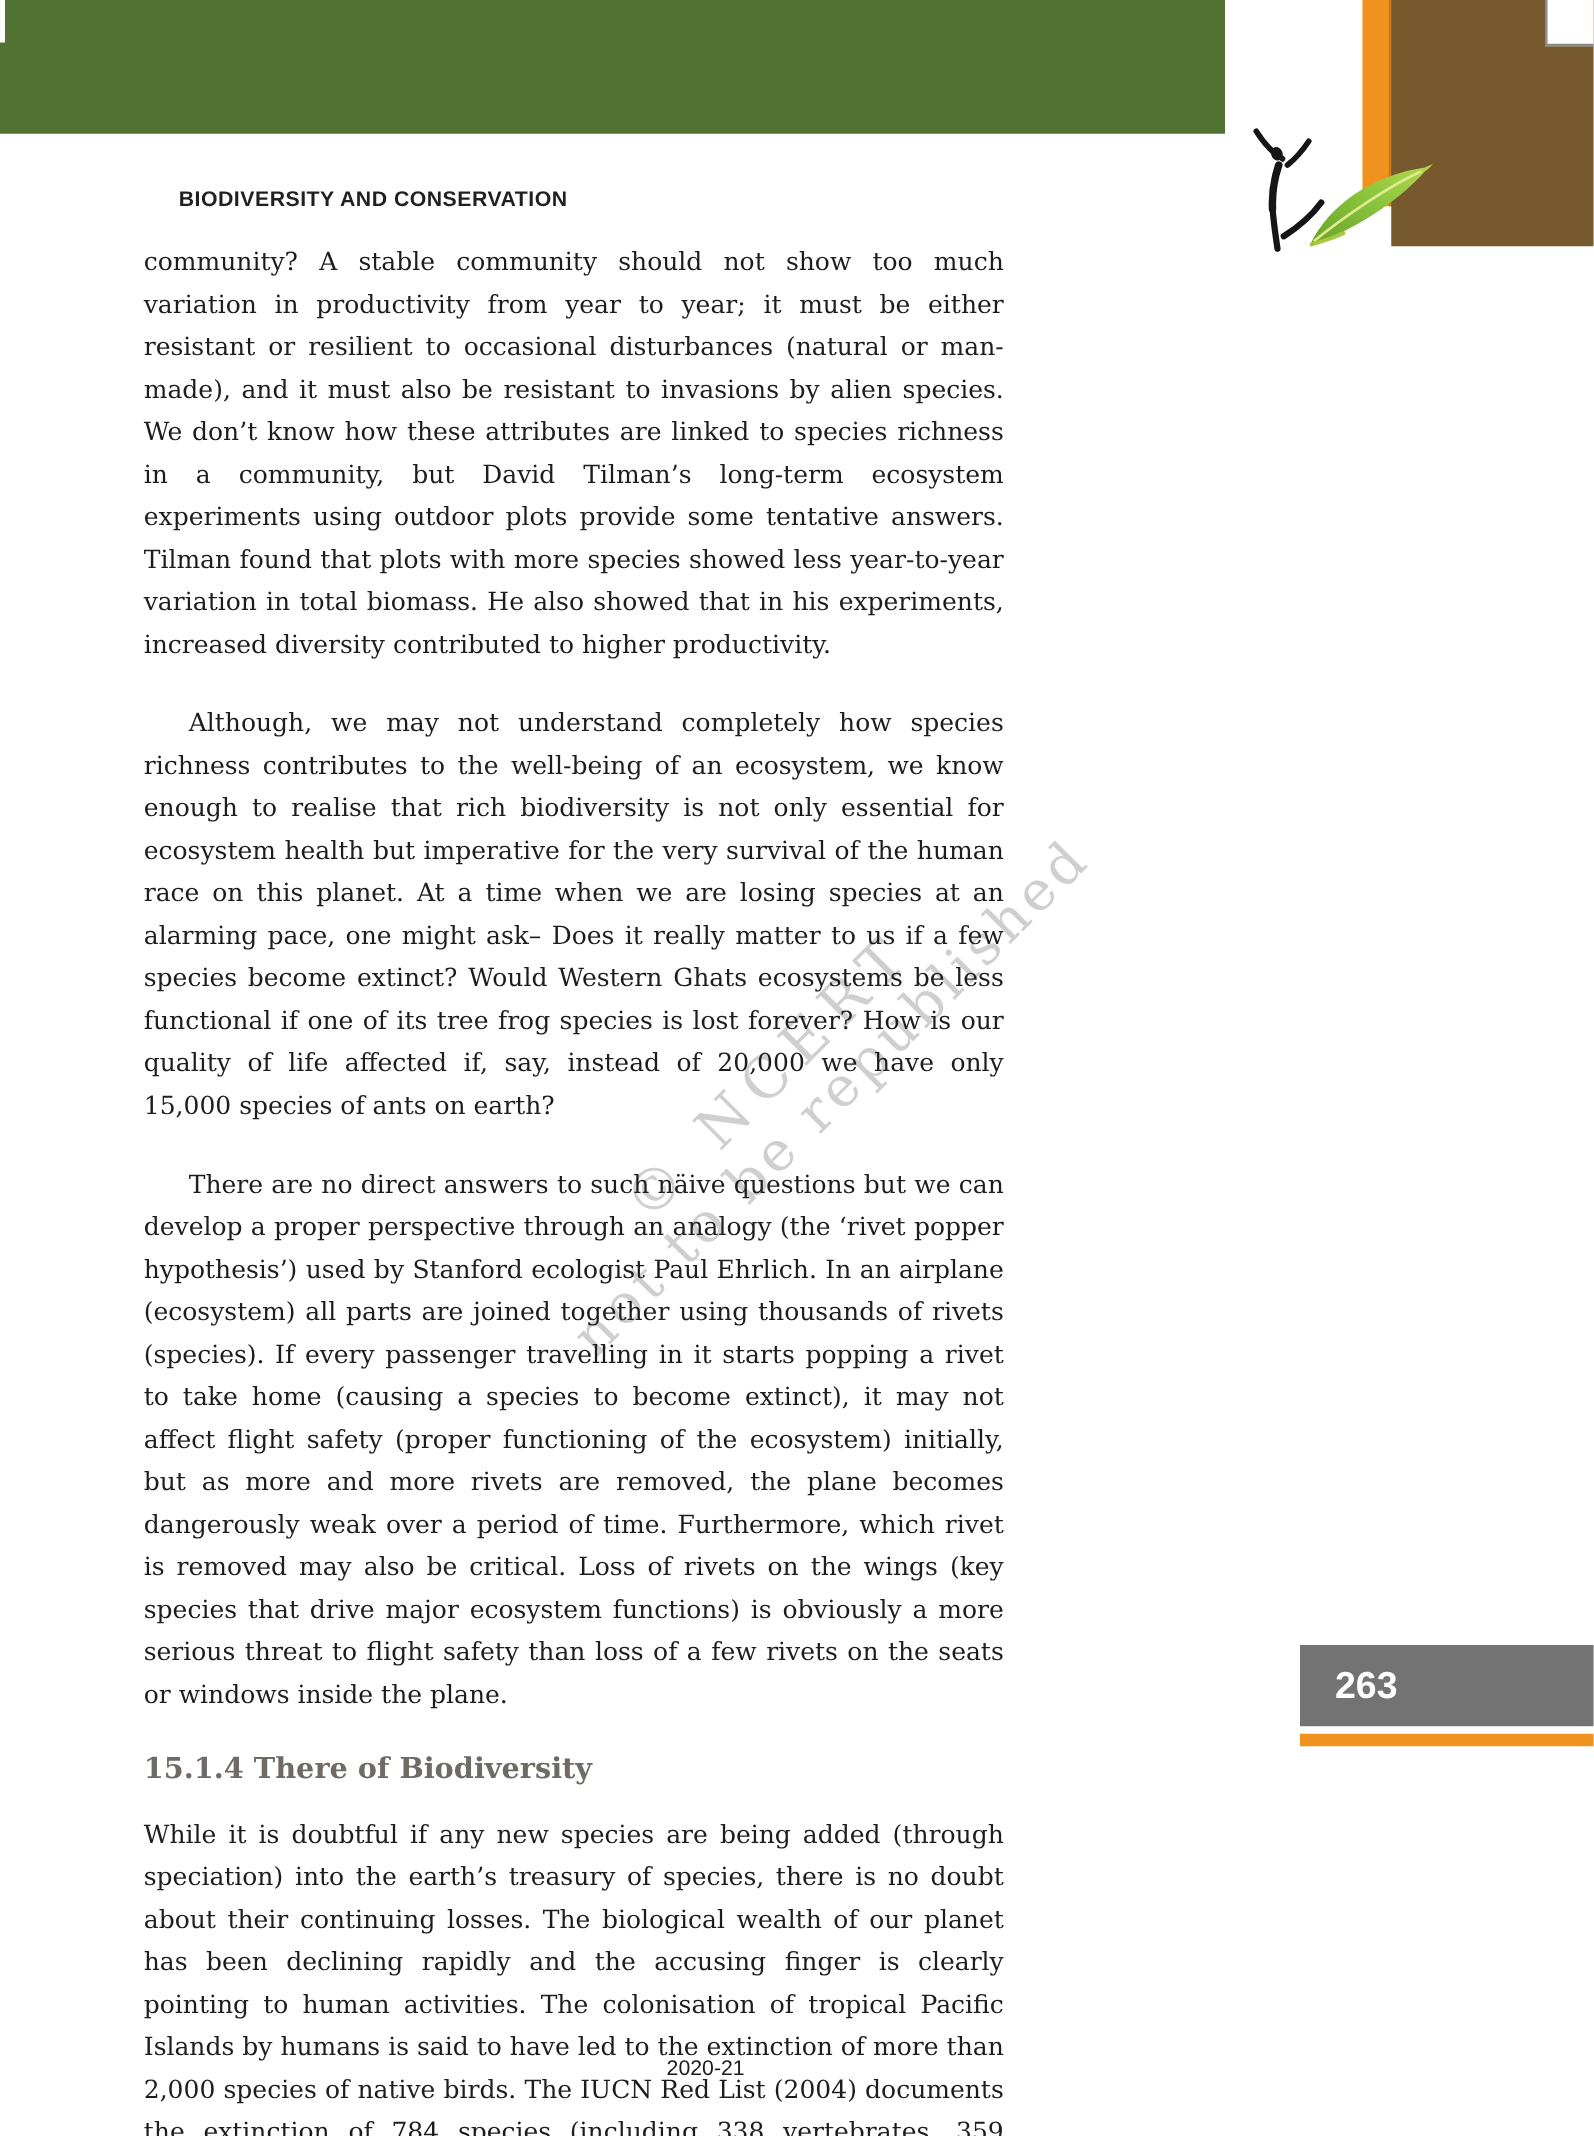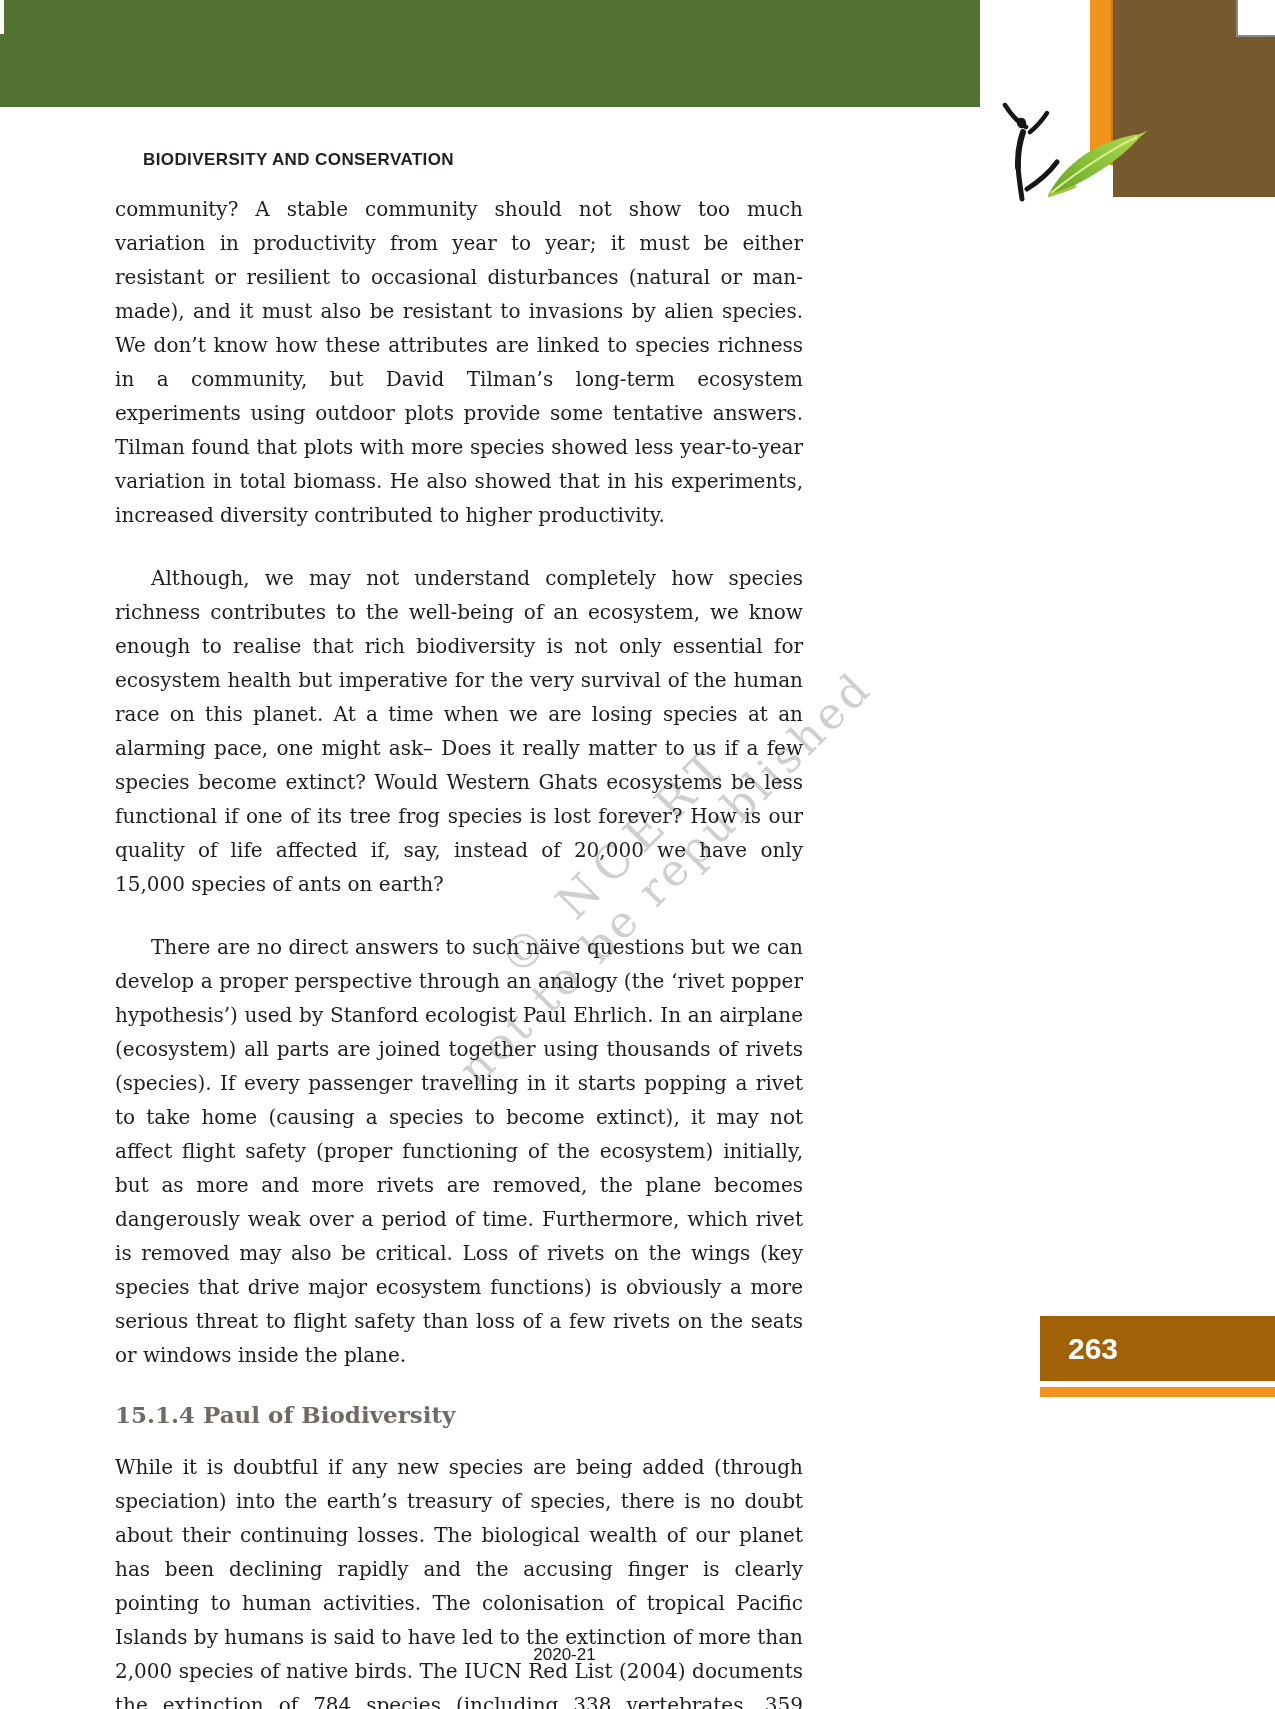--- a/index.html
+++ b/index.html
@@ -32,21 +32,21 @@
 
   
   .bodycol{position:absolute;left:115px;top:192px;width:688px;z-index:2;
            font-size:20px;line-height:34px;color:#1d1d1d;text-align:justify;}
   .bodycol p{margin:0;}
   .bodycol p.indent{text-indent:36px;margin-top:29px;}
   .sect-head{font-family:"DejaVu Serif",serif;font-weight:bold;font-size:23px;
              color:#6F6A64;margin:26px 0 18px 0;text-align:left;}
 
   
-  .badge{position:absolute;left:1040px;top:1316px;width:235px;height:65px;background:#a16207;z-index:3;}
+  .badge{position:absolute;left:1040px;top:1316px;width:235px;height:65px;background:#737373;z-index:3;}
   .badge-num{font-family:"Liberation Sans",sans-serif;font-weight:bold;font-size:30px;
              color:#ffffff;line-height:65px;padding-left:28px;}
   .badge-strip{position:absolute;left:1040px;top:1387px;width:235px;height:10px;background:#F0921E;z-index:3;}
 
   
   .footer{position:absolute;left:0;top:1645px;width:1129px;text-align:center;
           font-family:"Liberation Sans",sans-serif;font-size:17px;color:#1a1a1a;}
 </style>
 </head>
 <body>
@@ -83,21 +83,21 @@
 
 <div class="runhead">BIODIVERSITY AND CONSERVATION</div>
 
 <div class="wm wm1">© NCERT</div>
 <div class="wm wm2">not to be republished</div>
 
 <div class="bodycol">
   <p>community?  A stable community should not show too much variation in productivity from year to year; it must be either resistant or resilient to occasional disturbances (natural or man-made), and it must also be resistant to invasions by alien species. We don’t know how these attributes are linked to species richness in a community, but David Tilman’s long-term ecosystem experiments using outdoor plots provide some tentative answers.  Tilman found that plots with more species showed less year-to-year variation in total biomass.  He also showed that in his experiments, increased diversity contributed to higher productivity.</p>
   <p class="indent">Although, we may not understand completely how species richness contributes to the well-being of an ecosystem, we know enough to realise that rich biodiversity is not only essential for ecosystem health but imperative for the very survival of the human race on this planet.  At a time when we are losing species at an alarming pace, one might ask– Does it really matter to us if a few species become extinct?  Would Western Ghats ecosystems be less functional if one of its tree frog species is lost forever? How is our quality of life affected if, say, instead of 20,000 we have only 15,000 species of ants on earth?</p>
   <p class="indent">There are no direct answers to such näive questions but we can develop a proper perspective through an analogy (the ‘rivet popper hypothesis’) used by Stanford ecologist Paul Ehrlich.  In an airplane (ecosystem) all parts are joined together using thousands of rivets (species).  If every passenger travelling in it starts popping a rivet to take home (causing a species to become extinct), it may not affect flight safety (proper functioning of the ecosystem) initially, but as more and more rivets are removed, the plane becomes dangerously weak over a period of time.  Furthermore, which rivet is removed may also be critical.  Loss of rivets on the wings (key species that drive major ecosystem functions) is obviously a more serious threat to flight safety than loss of a few rivets on the seats or windows inside the plane.</p>
-  <h3 class="sect-head">15.1.4 Paul of Biodiversity</h3>
+  <h3 class="sect-head">15.1.4 There of Biodiversity</h3>
   <p>While it is doubtful if any new species are being added (through speciation) into the earth’s treasury of species, there is no doubt about their continuing losses.  The biological wealth of our planet has been declining rapidly and the accusing finger is clearly pointing to human activities. The colonisation of tropical Pacific Islands by humans is said to have led to the extinction of more than 2,000 species of native birds. The IUCN Red List (2004) documents the extinction of 784 species (including 338 vertebrates, 359 invertebrates and 87 plants) in the last 500 years.  Some examples of recent extinctions include the dodo (Mauritius), quagga (Africa), thylacine (Australia), Steller’s Sea Cow (Russia) and three subspecies (Bali, Javan, Caspian) of tiger.  The last twenty years alone have witnessed the disappearance of 27 species. Careful analysis of records</p>
 </div>
 
 <div class="badge">
   <div class="badge-num">263</div>
 </div>
 <div class="badge-strip"></div>
 
 <div class="footer">2020-21</div>
 

